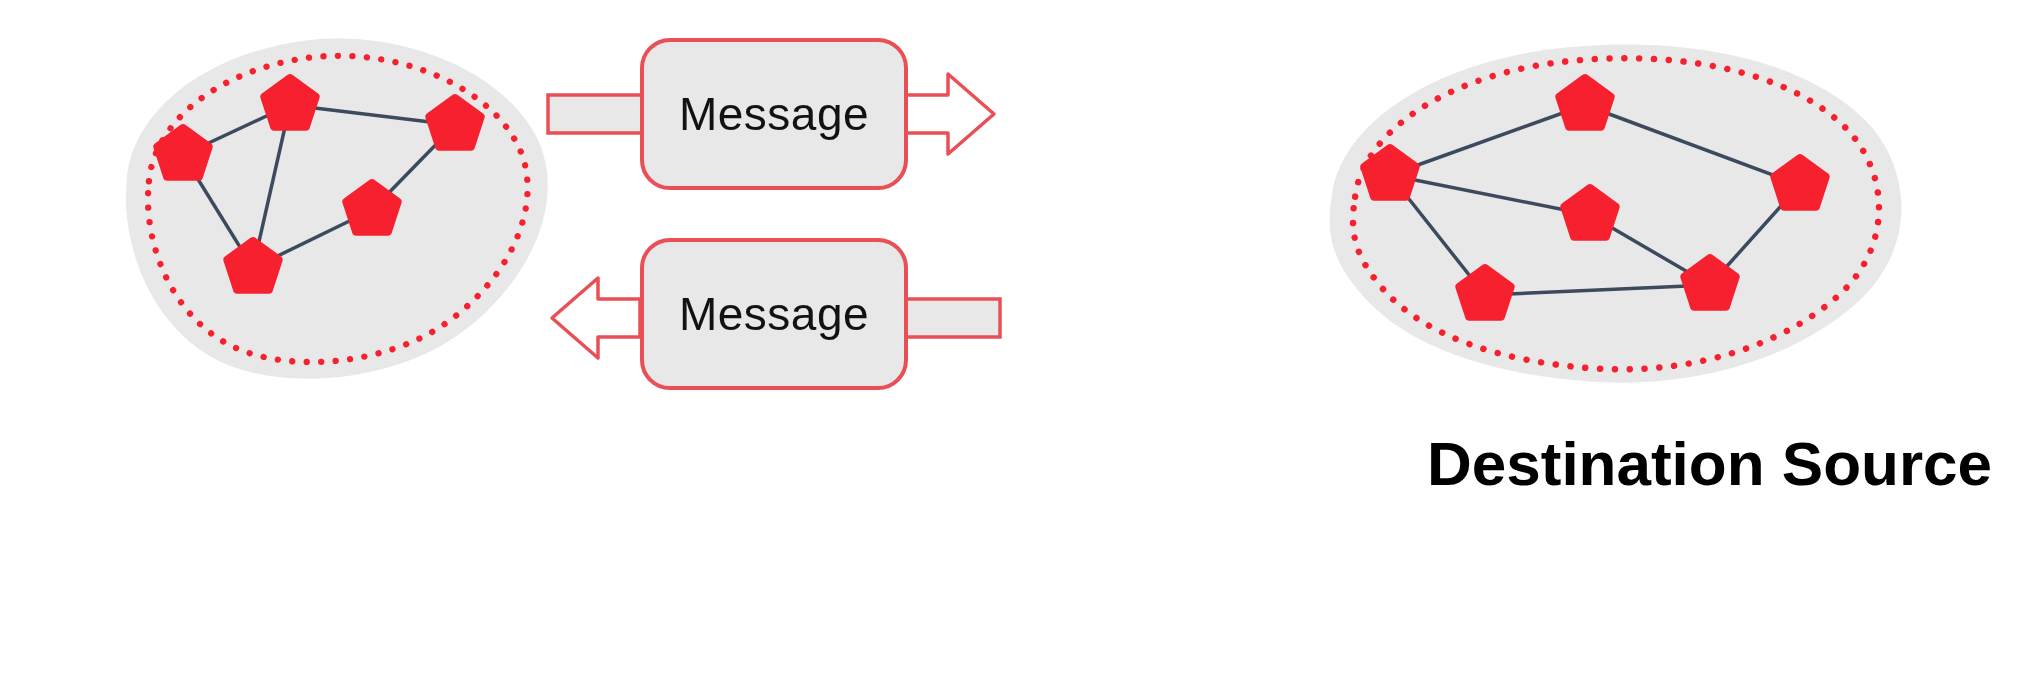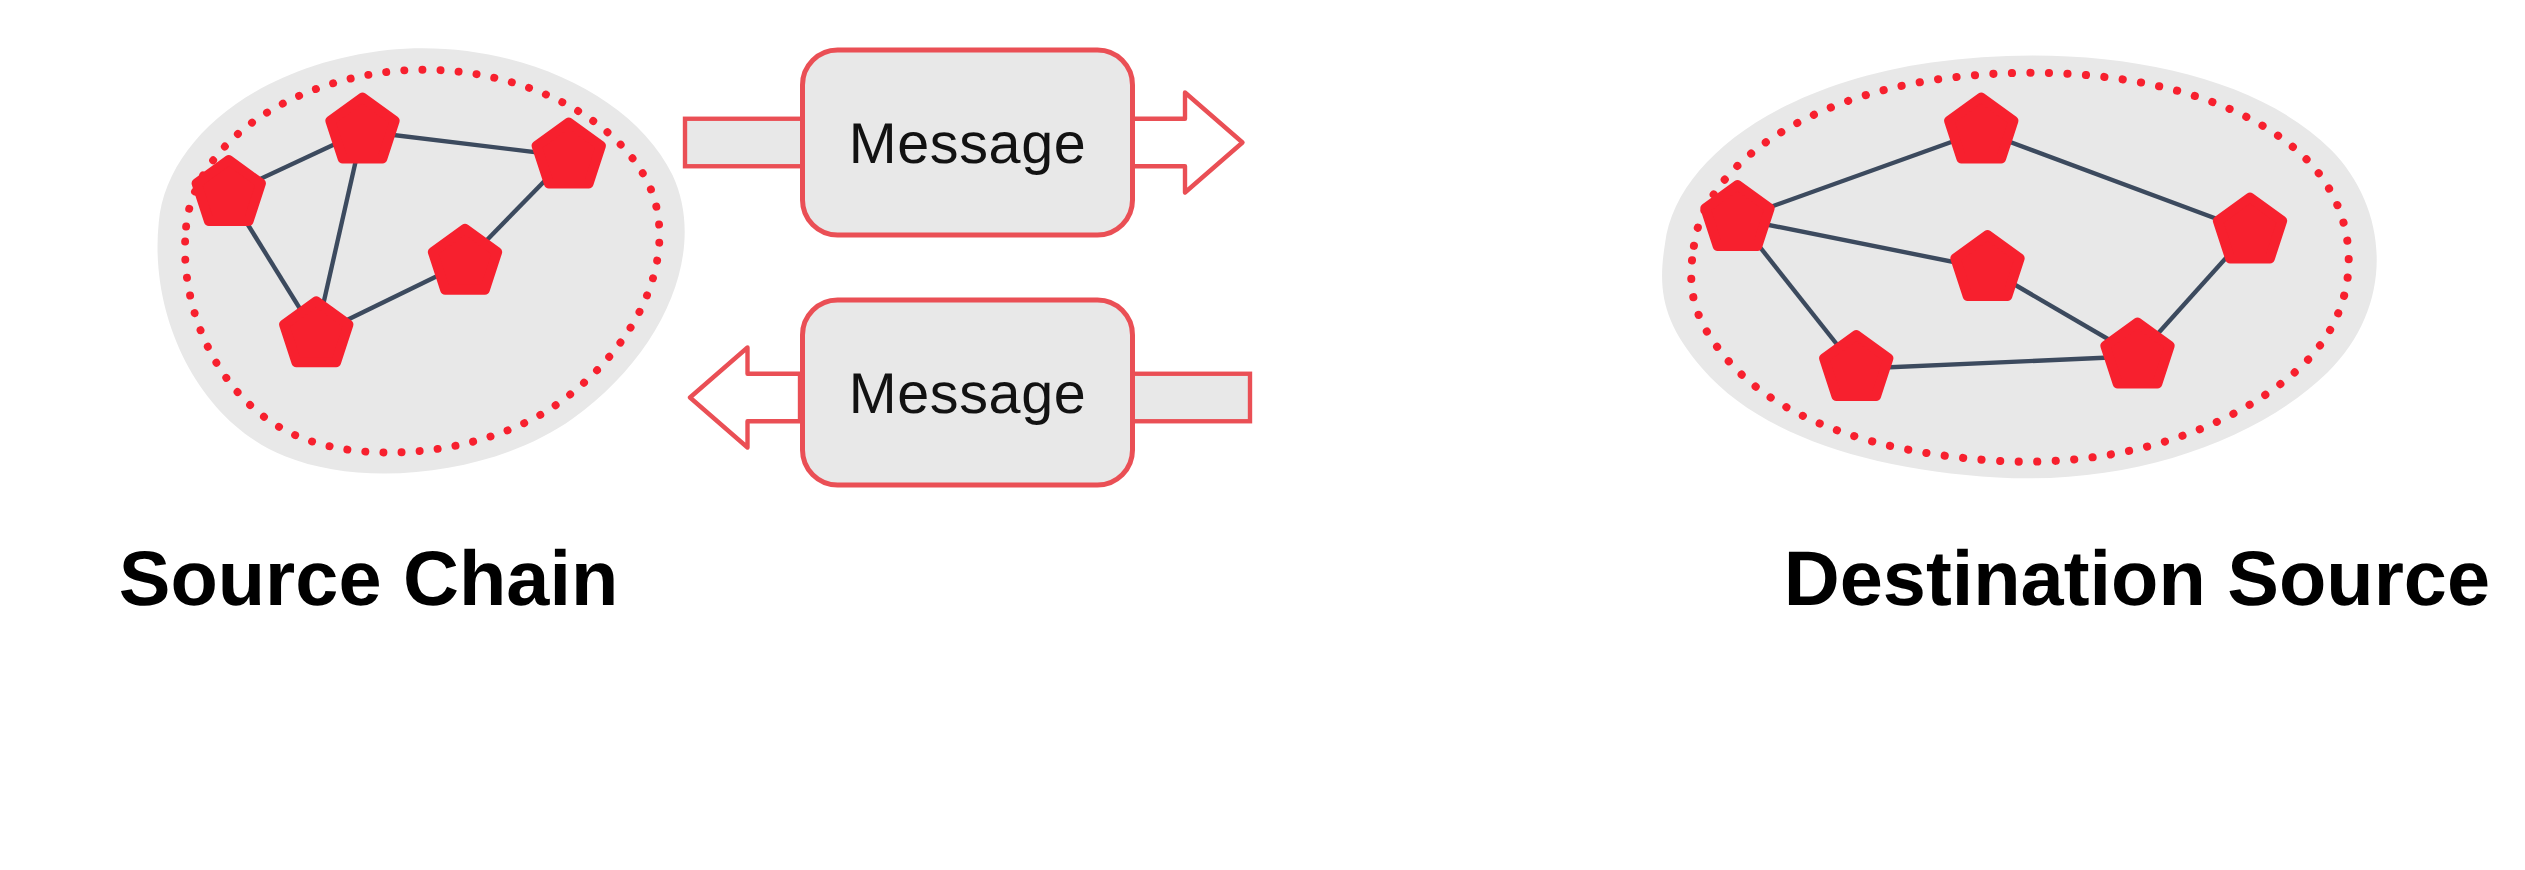--- a/index.html
+++ b/index.html
@@ -119,16 +119,15 @@
     </g>
   </svg>
 
   <div class="message-box top">
     <span>Message</span>
   </div>
   <div class="message-box bottom">
     <span>Message</span>
   </div>
 
-  <div class="chain-label source">Source Chain</div>
   <div class="chain-label destination">Destination Source</div>
 
 </div>
 
 </body></html>

